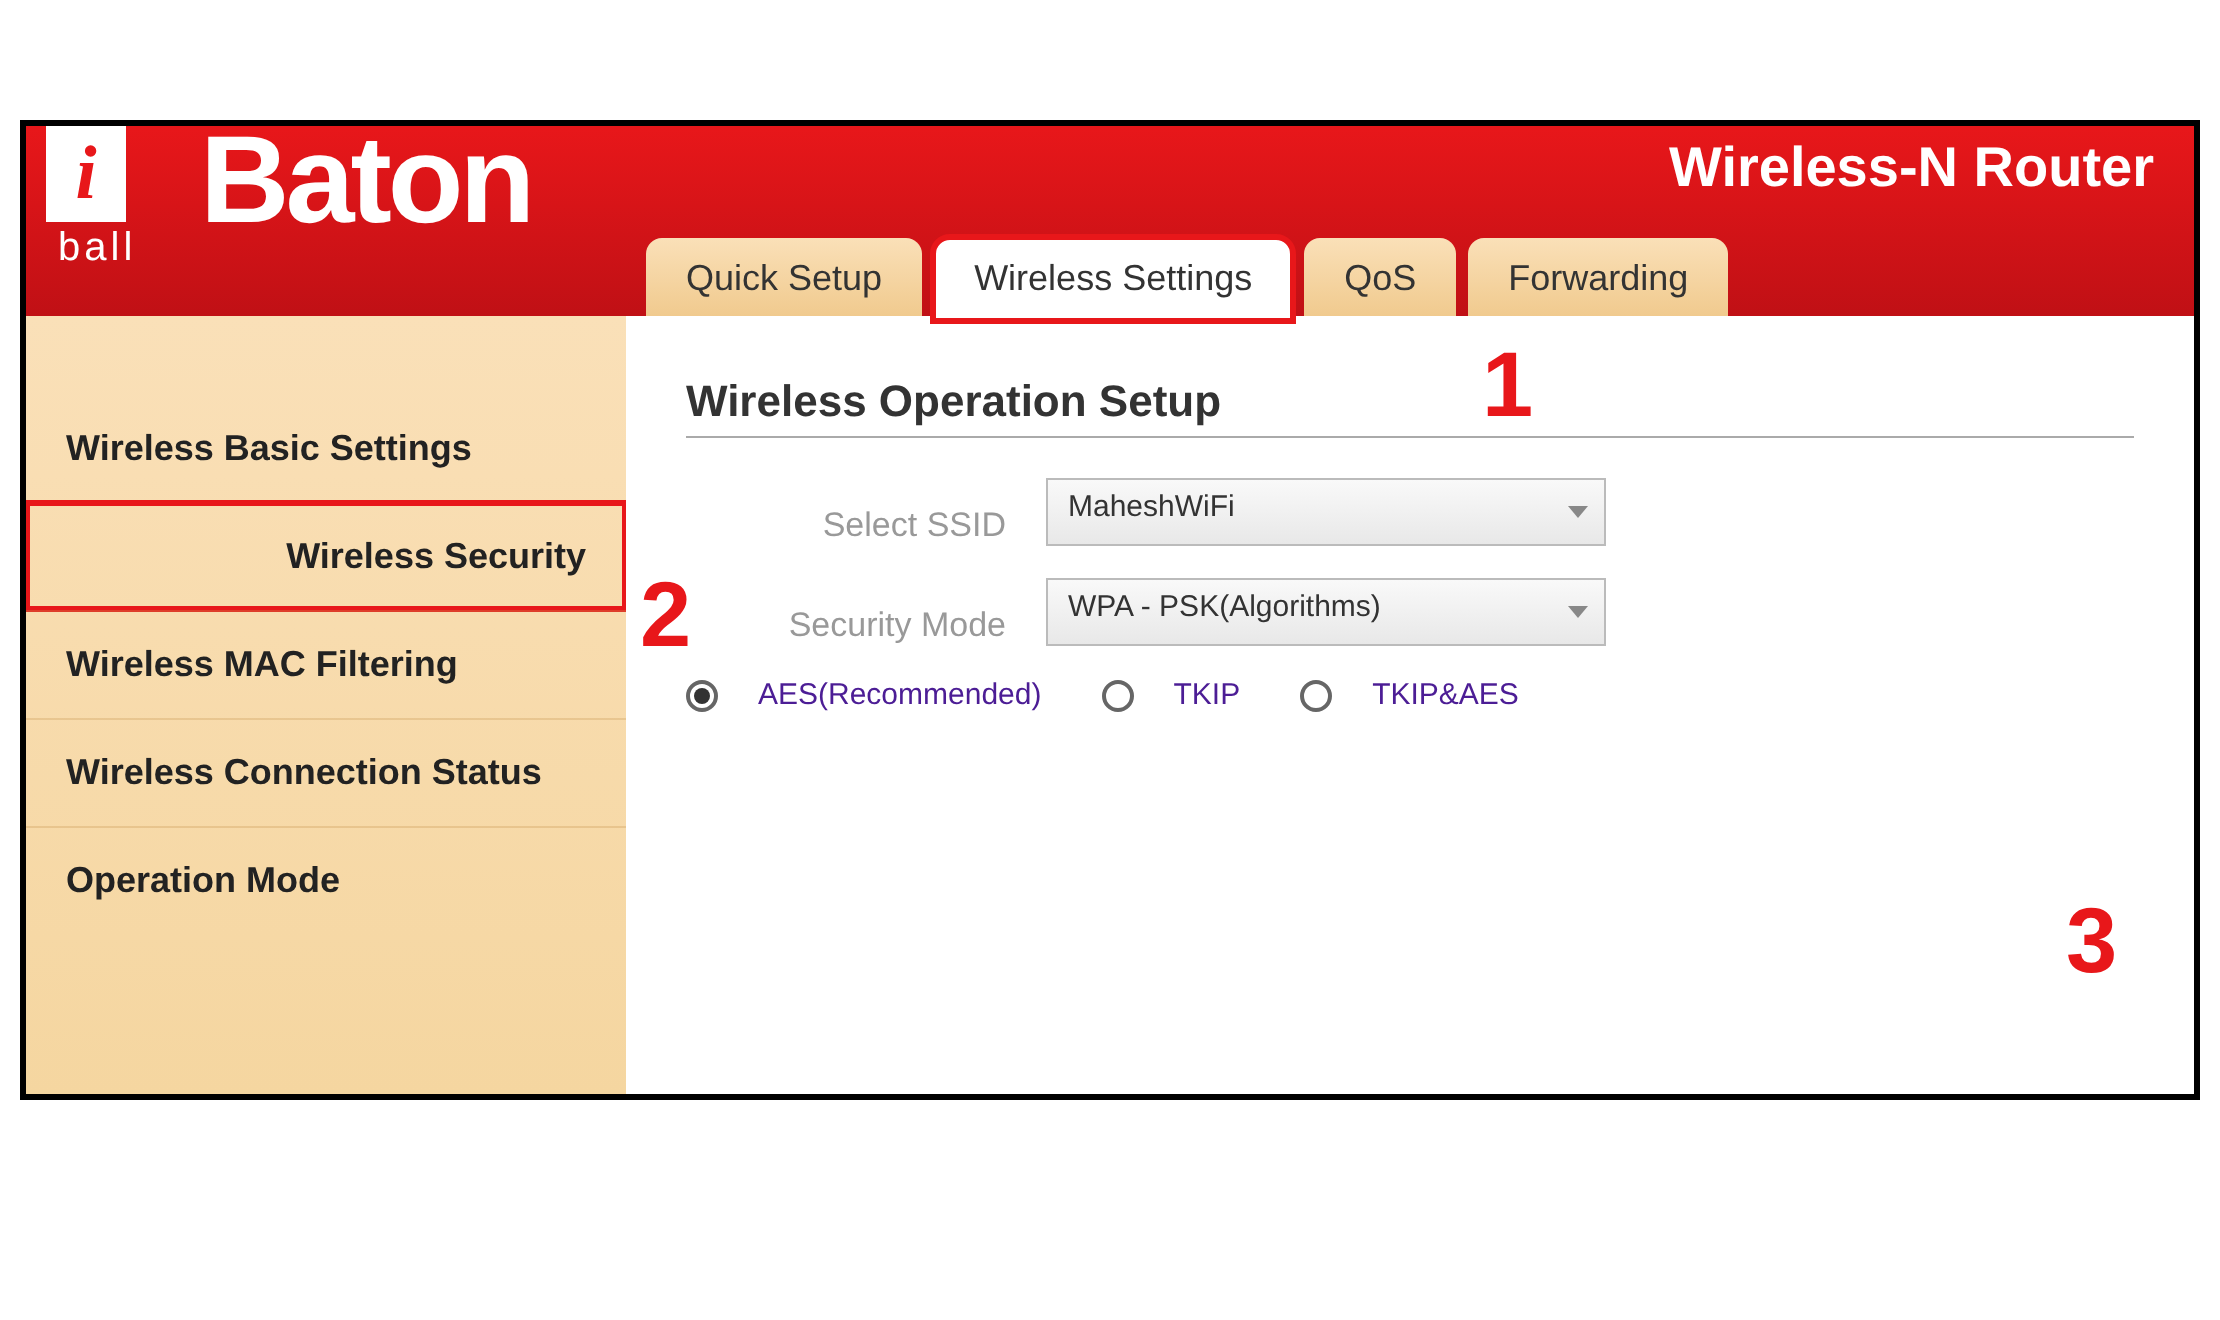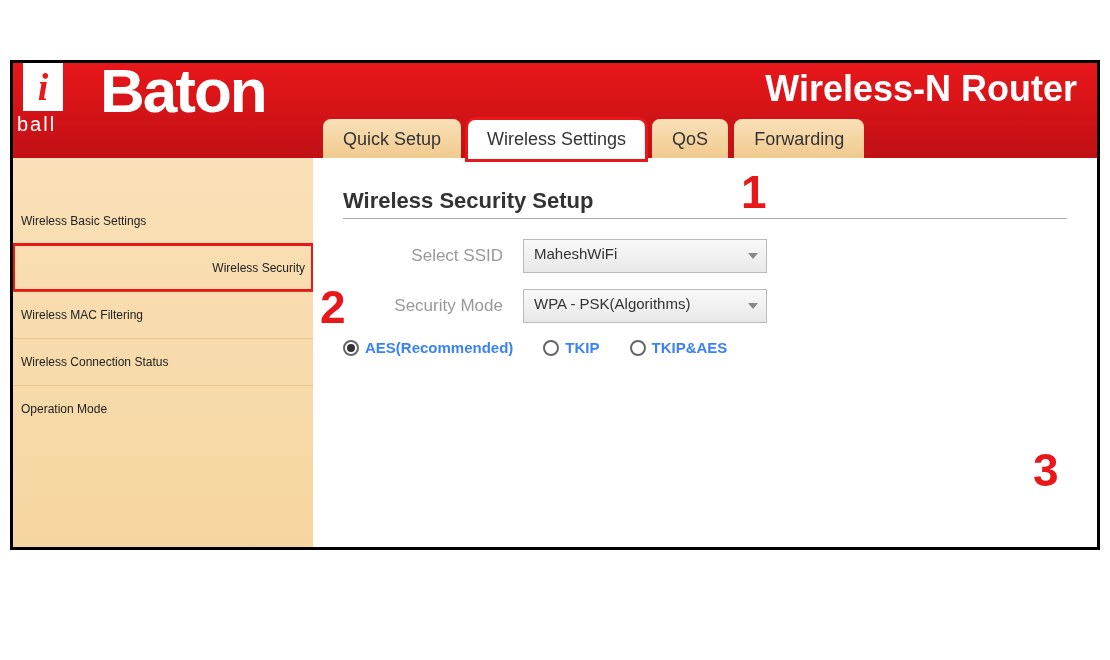--- a/index.html
+++ b/index.html
@@ -46,21 +46,21 @@
       justify-content: center;
       margin-left: 10px;
       margin-top: 0;
       font-style: italic;
       font-family: Georgia, serif;
     }
     .logo-ball {
       color: #fff;
       font-size: 20px;
       position: absolute;
-      left: 4px;
+      left: 16px;
       top: 50px;
       letter-spacing: 2px;
       font-weight: normal;
     }
     .logo-baton {
       color: #fff;
       font-size: 62px;
       font-weight: bold;
       position: absolute;
       left: 55px;
@@ -69,21 +69,21 @@
       margin-left: 32px;
     }
     .logo-baton::after {
       content: "";
     }
     .product-name {
       position: absolute;
       right: 20px;
       top: 5px;
       color: #fff;
-      font-size: 36px;
+      font-size: 28px;
       font-weight: bold;
     }
     .nav-tabs {
       position: absolute;
       bottom: -2px;
       left: 310px;
       display: flex;
       gap: 6px;
     }
     .tab {
@@ -106,24 +106,24 @@
     .body-area {
       display: flex;
       height: calc(100% - 95px);
     }
     .sidebar {
       width: 300px;
       background: linear-gradient(to bottom, #fae0b8, #f5d6a0);
       padding-top: 40px;
     }
     .sidebar-item {
-      padding: 16px 8px;
+      padding: 16px 20px;
       color: #222;
-      font-size: 12px;
-      font-weight: normal;
+      font-size: 18px;
+      font-weight: bold;
       border-top: 1px solid rgba(200,150,80,0.3);
       cursor: pointer;
       position: relative;
     }
     .sidebar-item:first-child {
       border-top: none;
     }
     .sidebar-highlight {
       outline: 3px solid #e8171a;
       outline-offset: -2px;
@@ -138,33 +138,33 @@
     .section-title {
       font-size: 22px;
       font-weight: bold;
       color: #333;
       border-bottom: 1px solid #aaa;
       padding-bottom: 4px;
       margin-bottom: 20px;
     }
     .form-row {
       display: flex;
-      align-items: center;
+      align-items: flex-end;
       margin-bottom: 16px;
       position: relative;
     }
     .form-label {
       width: 180px;
       text-align: right;
       color: #999;
       font-size: 17px;
       padding-right: 20px;
     }
     .form-select {
-      width: 244px;
+      width: 280px;
       height: 34px;
       background: linear-gradient(to bottom, #f9f9f9, #e8e8e8);
       border: 1px solid #bbb;
       padding: 5px 10px;
       font-size: 15px;
       color: #333;
       position: relative;
     }
     .select-arrow {
       position: absolute;
@@ -178,24 +178,24 @@
       border-top: 6px solid #888;
     }
     .radio-group {
       display: flex;
       gap: 30px;
       align-items: center;
     }
     .radio-item {
       display: flex;
       align-items: center;
-      gap: 6px;
-      color: #3b82f6;
+      gap: 20px;
+      color: #4c1d95;
       font-size: 15px;
-      font-weight: bold;
+      font-weight: normal;
       cursor: pointer;
     }
     .radio-circle {
       width: 16px;
       height: 16px;
       border: 2px solid #666;
       border-radius: 50%;
       display: flex;
       align-items: center;
       justify-content: center;
@@ -263,21 +263,21 @@
   <div class="body-area">
     <div class="sidebar">
       <div class="sidebar-item">Wireless Basic Settings</div>
       <div class="sidebar-item sidebar-highlight">Wireless Security</div>
       <div class="sidebar-item">Wireless MAC Filtering</div>
       <div class="sidebar-item">Wireless Connection Status</div>
       <div class="sidebar-item">Operation Mode</div>
     </div>
 
     <div class="main">
-      <div class="section-title">Wireless Security Setup</div>
+      <div class="section-title">Wireless Operation Setup</div>
 
       <div class="form-row">
         <div class="form-label">Select SSID</div>
         <div class="form-select">
           <span>MaheshWiFi</span>
           <span class="select-arrow"></span>
         </div>
       </div>
 
       <div class="form-row">

